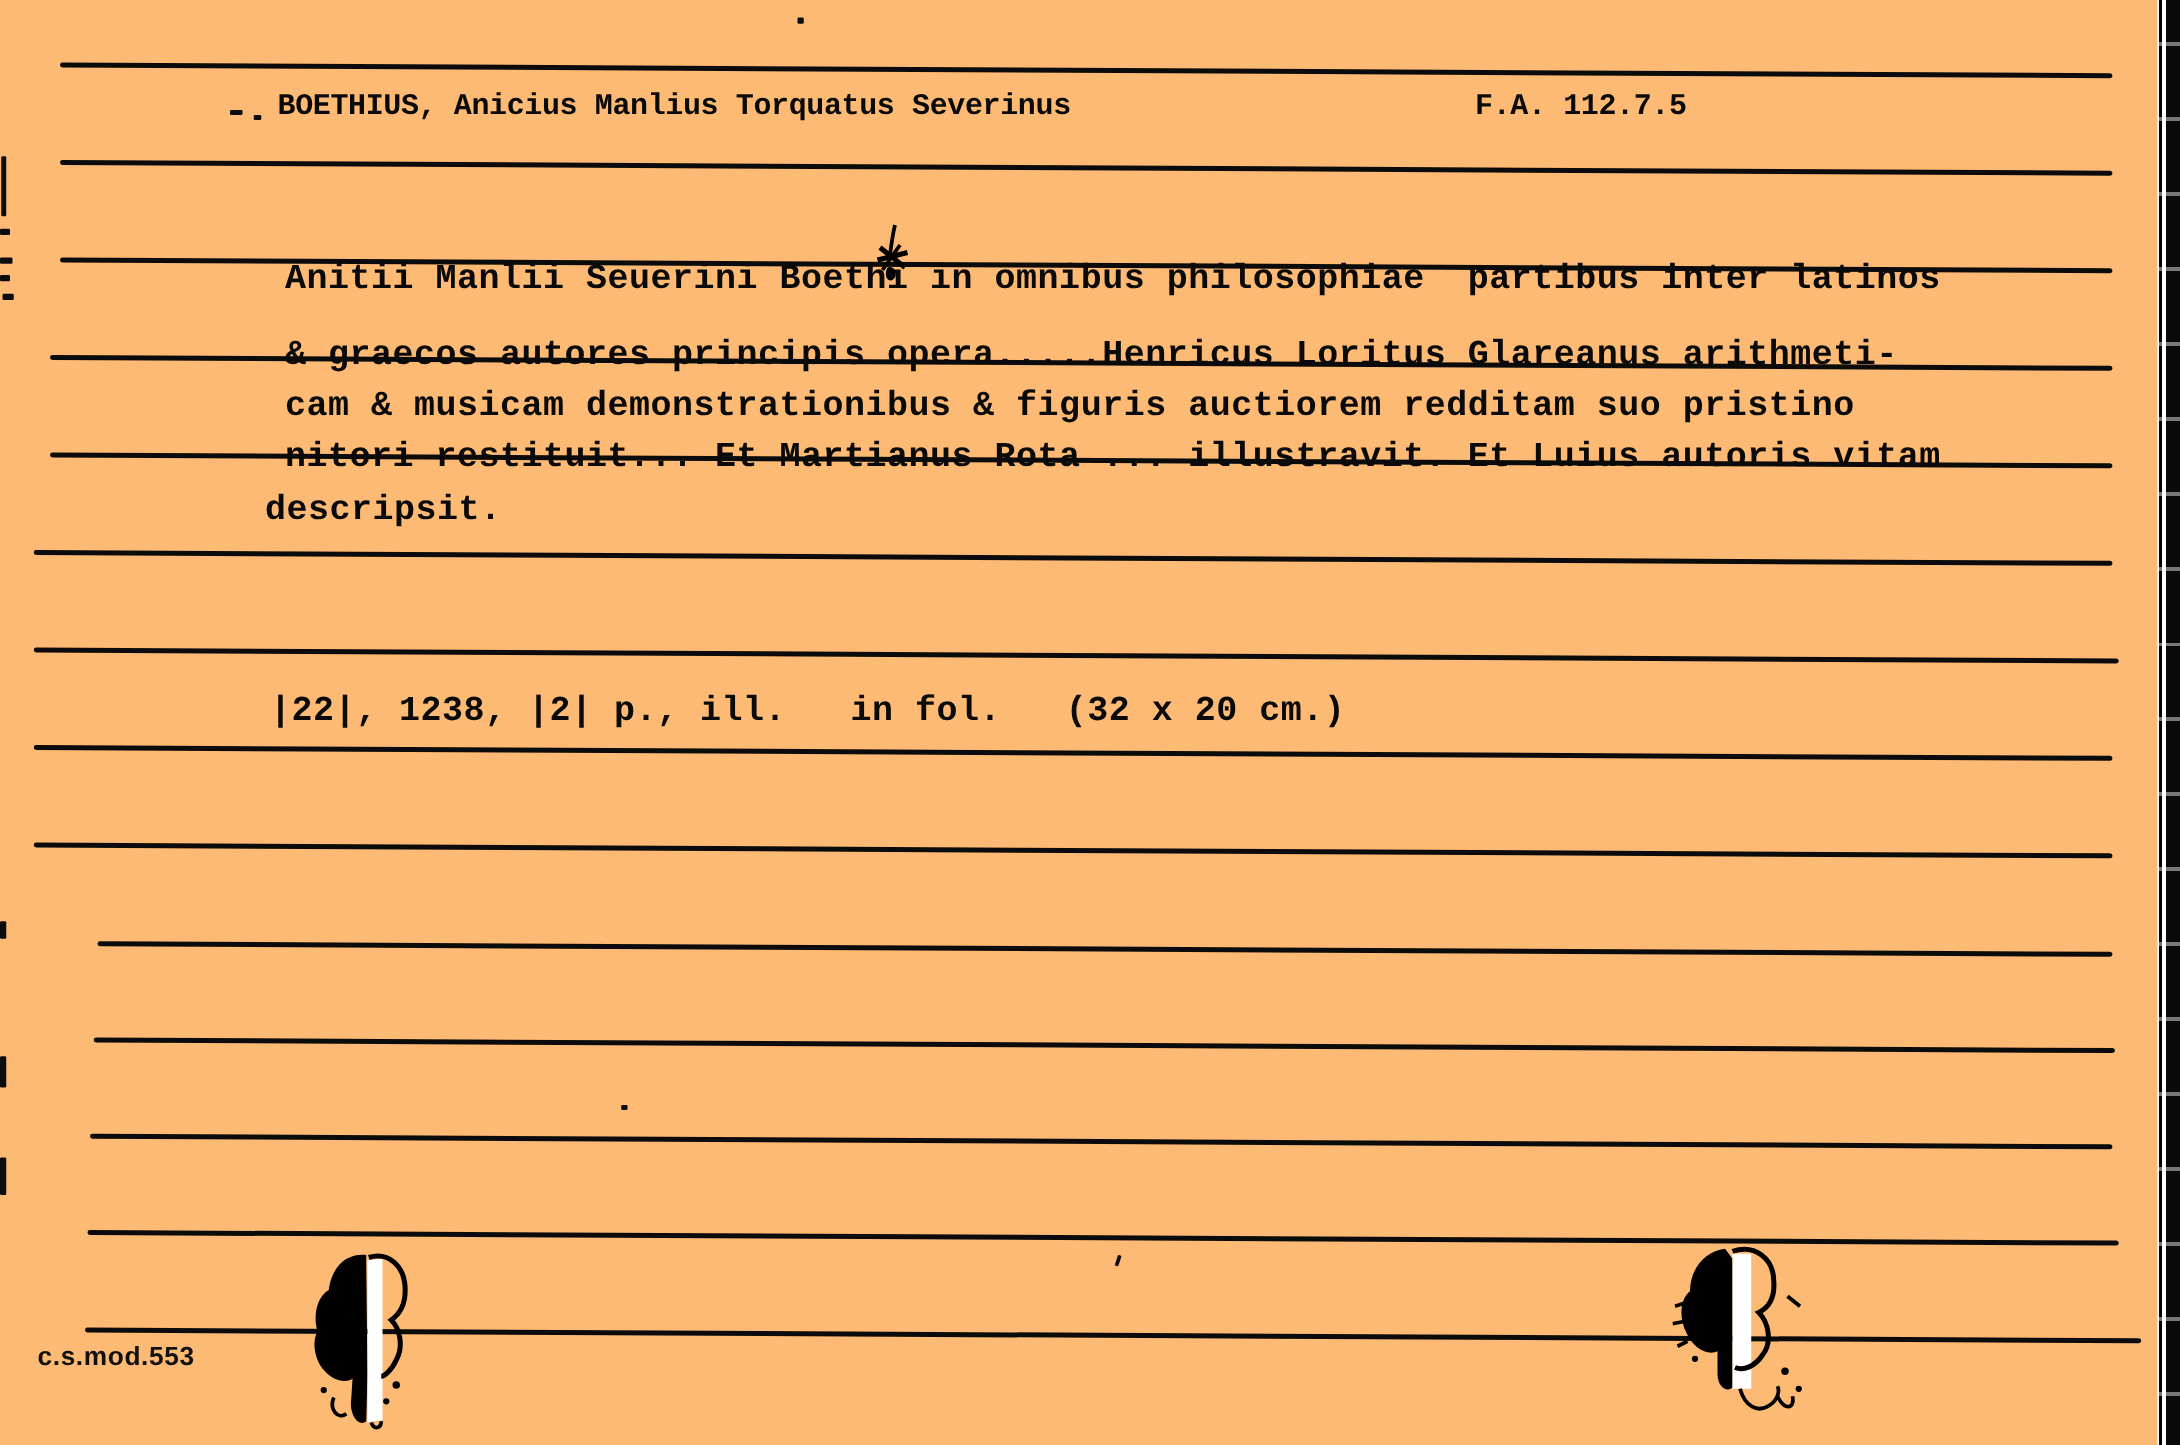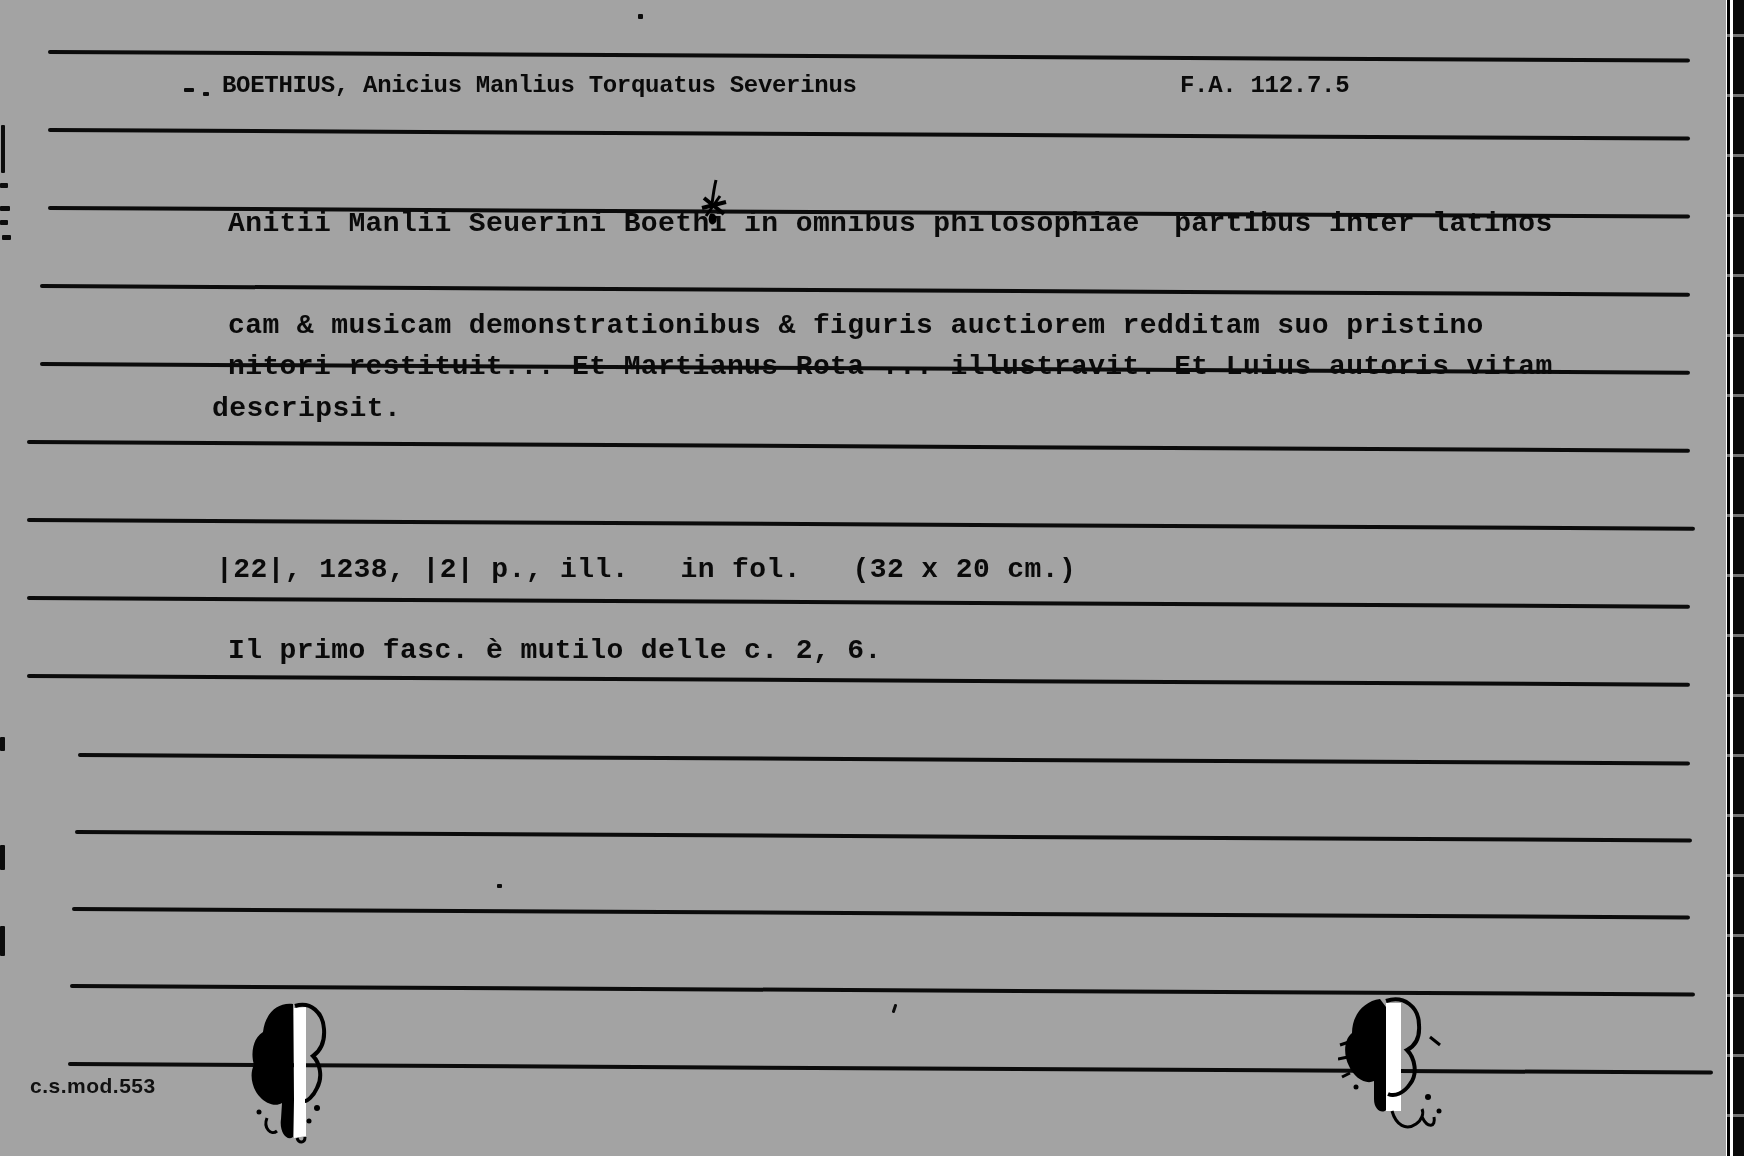--- a/index.html
+++ b/index.html
@@ -1,18 +1,18 @@
 <!DOCTYPE html>
 <html><head>
 <meta charset="utf-8">
 <style>
   html,body{margin:0;padding:0;background:#ffffff;}
   body{width:1744px;height:1156px;position:relative;overflow:hidden;
        font-family:"Liberation Mono", monospace;}
-  .card{position:absolute;inset:0;background:#a3a3a3;}
+  .card{position:absolute;inset:0;background:#fdba74;}
 
   
   .rule{position:absolute;height:4px;background:#0b0b0b;border-radius:2px;
         transform:rotate(0.3deg);transform-origin:0 50%;}
 
   
   .tw{position:absolute;color:#0a0a0a;font-weight:bold;white-space:pre;
       font-size:28px;letter-spacing:0.4px;line-height:1;}
   .tw-header{font-size:24px;letter-spacing:-0.3px;}
 
@@ -52,34 +52,34 @@
       <div class="rule" style="left: 70px; top: 984px; width: 1625px;"></div>
       <div class="rule" style="left: 68px; top: 1062px; width: 1645px;"></div>
     </div>
 
   <div class="speck" style="left:184px;top:88px;width:10px;height:4px;"></div>
   <div class="speck" style="left:203px;top:92px;width:6px;height:4px;"></div>
   <div class="tw tw-header" style="left:222px;top:74px;">BOETHIUS, Anicius Manlius Torquatus Severinus</div>
   <div class="tw tw-header" style="left:1180px;top:74px;">F.A. 112.7.5</div>
 
   <div class="tw" style="left:228px;top:210px;">Anitii Manlii Seuerini Boethi in omnibus philosophiae  partibus inter latinos</div>
+  <div class="tw" style="left:228px;top:271px;">&amp; graecos autores principis opera.....Henricus Loritus Glareanus arithmeti-</div>
   <div class="tw" style="left:228px;top:312px;">cam &amp; musicam demonstrationibus &amp; figuris auctiorem redditam suo pristino</div>
   <div class="tw" style="left:228px;top:353px;">nitori restituit... Et Martianus Rota ... illustravit. Et Luius autoris vitam</div>
   <div class="tw" style="left:212px;top:395px;">descripsit.</div>
 
   <svg class="annotation" style="left:698px;top:178px;" width="34" height="56" viewBox="0 0 34 56">
     <path d="M18,2 C16,10 15,18 14,26" stroke="#000" stroke-width="3" fill="none"></path>
     <path d="M4,30 L28,24" stroke="#000" stroke-width="4" fill="none"></path>
     <path d="M6,20 L26,36" stroke="#000" stroke-width="4" fill="none"></path>
     <path d="M22,18 L8,38" stroke="#000" stroke-width="3" fill="none"></path>
     <path d="M12,36 C8,44 14,50 18,44 C20,40 17,34 12,36 Z" fill="#000"></path>
   </svg>
 
   <div class="tw" style="left:216px;top:556px;text-align:center;">|22|, 1238, |2| p., ill.   in fol.   (32 x 20 cm.)</div>
-  <div class="tw" style="left:228px;top:637px;">Il primo fasc. è mutilo delle c. 2, 6.</div>
 
   <div class="form-no">c.s.mod.553</div>
 
   <div class="speck" style="left:638px;top:14px;width:5px;height:5px;"></div>
   <div class="speck" style="left:497px;top:884px;width:5px;height:4px;"></div>
   <div class="speck" style="left:893px;top:1004px;width:3px;height:9px;transform:rotate(18deg);"></div>
 
   <div class="speck" style="left:1px;top:125px;width:4px;height:48px;"></div>
   <div class="speck" style="left:0;top:183px;width:8px;height:5px;"></div>
   <div class="speck" style="left:0;top:206px;width:10px;height:5px;"></div>

